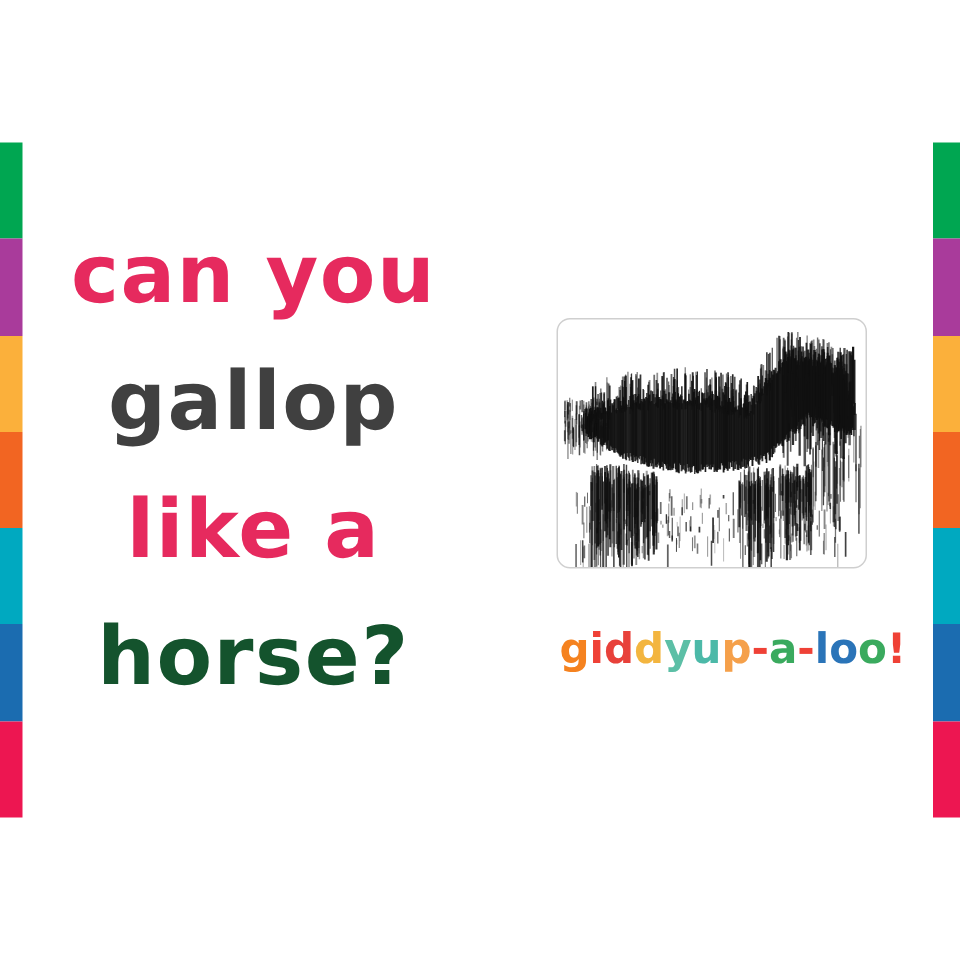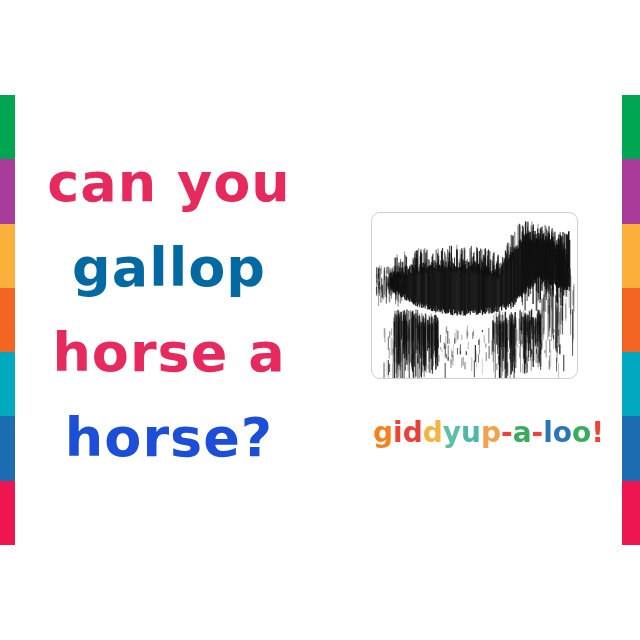--- a/index.html
+++ b/index.html
@@ -91,23 +91,23 @@
       <div class="stripe-seg" style="background: rgb(169, 59, 155);"></div>
       <div class="stripe-seg" style="background: rgb(251, 176, 59);"></div>
       <div class="stripe-seg" style="background: rgb(242, 101, 34);"></div>
       <div class="stripe-seg" style="background: rgb(0, 169, 192);"></div>
       <div class="stripe-seg" style="background: rgb(27, 108, 176);"></div>
       <div class="stripe-seg" style="background: rgb(237, 22, 81);"></div>
     </div>
 
   <div class="question">
     <span class="q-line" style="color: rgb(230, 42, 94);">can you</span>
-    <span class="q-line" style="color: #0369a1;">gallop</span>
-    <span class="q-line" style="color: rgb(230, 42, 94);">horse a</span>
-    <span class="q-line" style="color: #1d4ed8;">horse?</span>
+    <span class="q-line" style="color: #404040;">gallop</span>
+    <span class="q-line" style="color: rgb(230, 42, 94);">like a</span>
+    <span class="q-line" style="color: #14532d;">horse?</span>
   </div>
 
   <div class="horse-card">
     <svg width="205" height="165" viewBox="0 0 205 165">
       <g id="horse-ink" stroke="#111111" stroke-linecap="butt" fill="none">
           <line x1="18.00" x2="18.00" y1="59.69" y2="72.80" stroke="#111111" stroke-width="1.02" opacity="0.82"></line>
           <line x1="18.55" x2="18.55" y1="62.26" y2="73.20" stroke="#111111" stroke-width="1.20" opacity="0.93"></line>
           <line x1="19.10" x2="19.10" y1="59.38" y2="75.82" stroke="#111111" stroke-width="1.58" opacity="0.93"></line>
           <line x1="19.65" x2="19.65" y1="64.56" y2="76.42" stroke="#111111" stroke-width="1.52" opacity="0.96"></line>
           <line x1="20.20" x2="20.20" y1="65.60" y2="78.25" stroke="#111111" stroke-width="1.06" opacity="0.99"></line>

